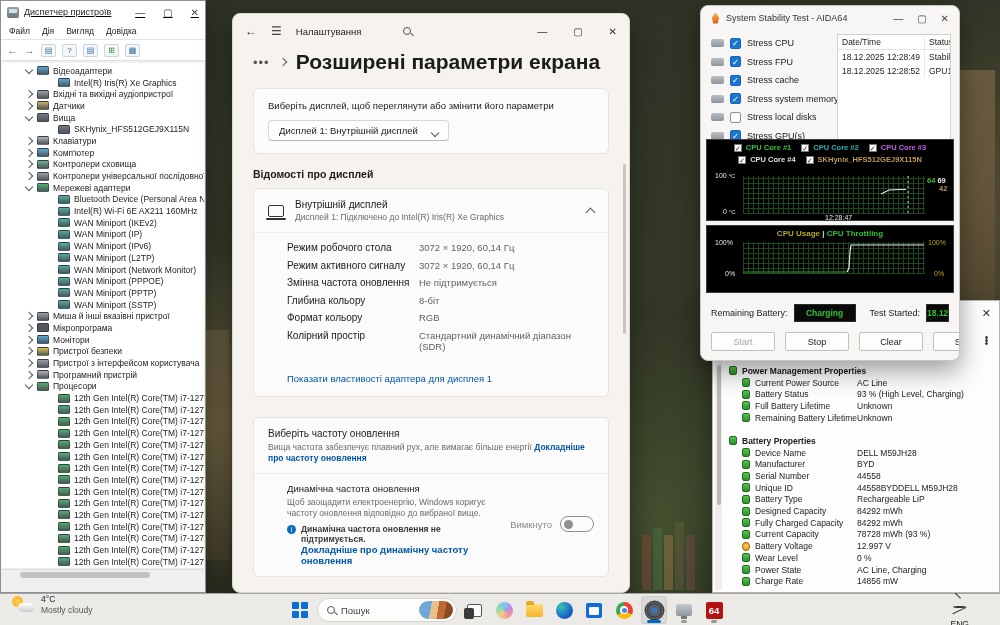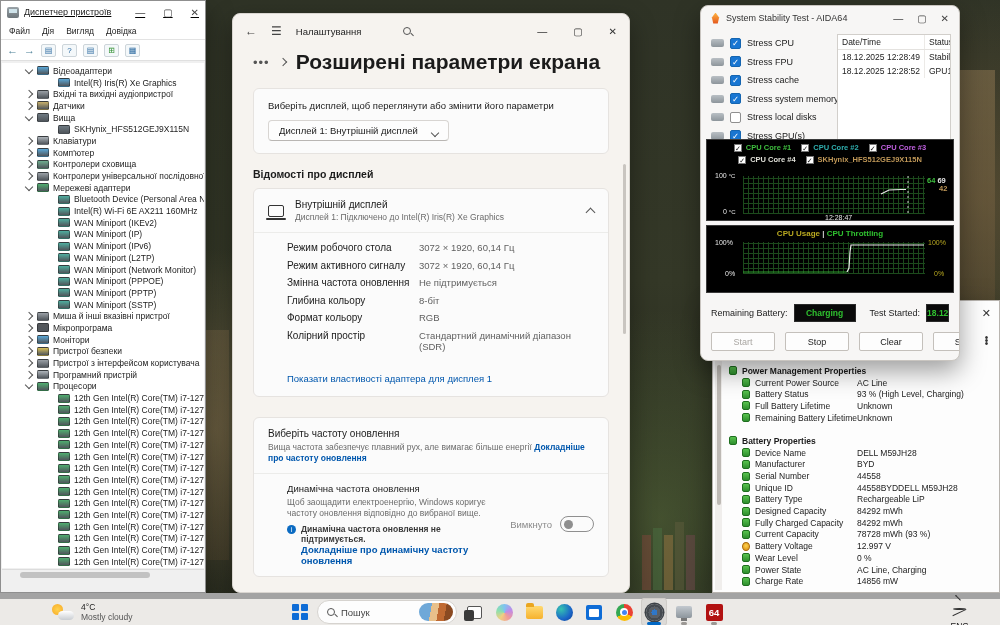--- a/index.html
+++ b/index.html
@@ -156,21 +156,21 @@
   .am-row { display:flex; align-items:center; height:11.7px; }
   .am-ic { width:8px; height:9px; border-radius:2px; background:linear-gradient(180deg,#59c34f,#2e8f2e); border:1px solid #1f6f1f; margin-right:5px; flex:0 0 auto; }
   .am-ic.volt { background:radial-gradient(circle at 50% 40%, #ffd34d, #d88a12); border-color:#a86a0a; border-radius:50%; }
   .am-row.section { font-weight:700; }
   .am-row .lab { white-space:nowrap; }
   .am-row .val { position:absolute; left:128px; white-space:nowrap; }
   .am-gap { height:11.7px; }
   .am-row.item { padding-left:13px; position:relative; }
 
   
-  #taskbar { position:absolute; left:0; right:0; bottom:0; height:32px; background:#eceae7; border-top:6px solid #a3a3a3; display:flex; align-items:center;padding-left:40px; }
+  #taskbar { position:absolute; left:0; right:0; bottom:0; height:32px; background:#eceae7; border-top:1px solid #a3a3a3; display:flex; align-items:flex-start; }
   .tb-weather { display:flex; align-items:center; gap:7px; margin-left:12px; width:150px; }
   .w-icon { width:22px; height:16px; position:relative; }
   .w-sun { position:absolute; left:0; top:0; width:11px; height:11px; border-radius:50%; background:radial-gradient(circle,#ffd24d,#f7a928); }
   .w-cloud { position:absolute; right:0; bottom:0; width:16px; height:9px; border-radius:6px; background:linear-gradient(180deg,#ffffff,#c9cdd2); }
   .w-temp { font-size:8.5px; color:#222; line-height:1.25; }
   .w-desc { font-size:8.5px; color:#555; }
   .tb-center { position:absolute; left:287px; display:flex; align-items:center; gap:4px; height:32px; }
   .tb-ico { width:26px; height:28px; display:flex; align-items:center; justify-content:center; position:relative; border-radius:4px; }
   .tb-ico.active-chip { background:#dcdad7; box-shadow:inset 0 0 0 1px #cfccc8; }
   .under { position:absolute; bottom:1px; left:50%; transform:translateX(-50%); height:3px; border-radius:2px; }

